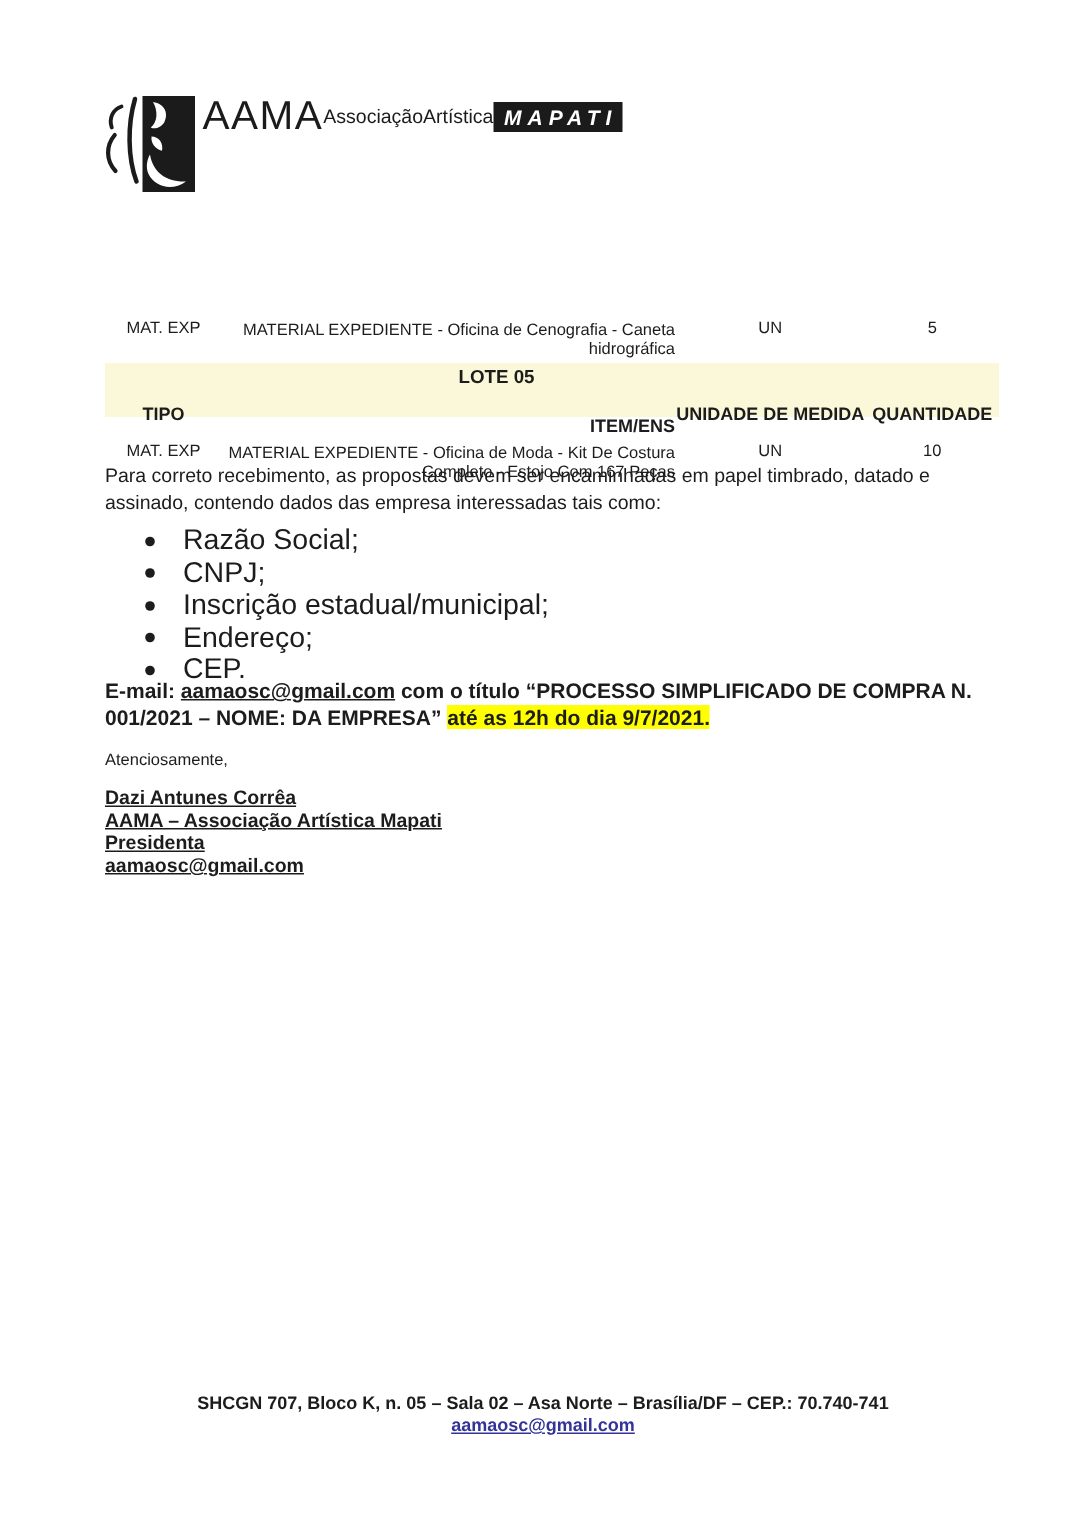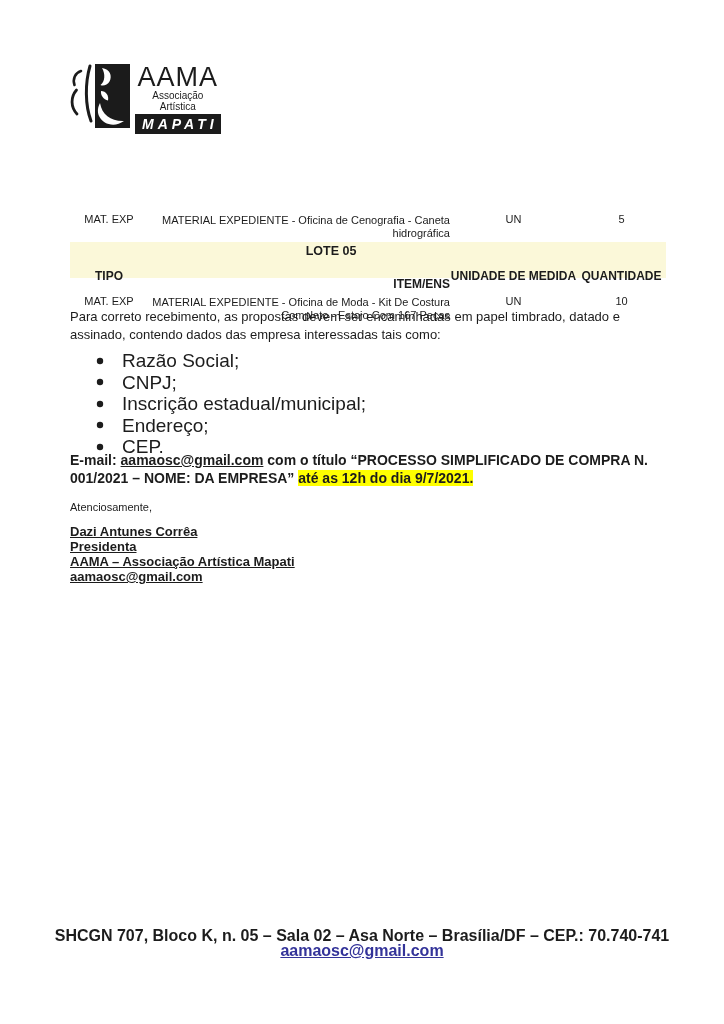--- a/index.html
+++ b/index.html
@@ -17,23 +17,23 @@
     margin: 0 auto;
     background: #ffffff;
     font-family: "Liberation Sans", sans-serif;
     color: var(--ink);
     overflow: hidden;
   }
   .abs { position: absolute; }
 
   
   .logo { left: 68px; top: 64px; display: flex; align-items: flex-start; gap: 5px; }
-  .logo-text { display: flex; flex-direction: column; align-items: center; }
+  .logo-text { display: flex; align-items: center; }
   .logo-brand { font-size: 27px; line-height: 26px; letter-spacing: 1px; color: #1b1b1b; }
-  .logo-sub { font-size: 10px; line-height: 11px; color: #1b1b1b; }
+  .logo-sub { font-size: 13px; line-height: 11px; color: #1b1b1b; }
   .logo-badge {
     margin-top: 2px; background: #1b1b1b; color: #ffffff;
     font-weight: bold; font-size: 14px; line-height: 16px;
     letter-spacing: 4px; padding: 2px 3px 2px 7px; white-space: nowrap; font-style: italic;
   }
 
   
   .doc-table { left: 70px; top: 196px; width: 596px; font-size: 11px; }
   .t-row { display: grid; grid-template-columns: 78px 302px 127px 89px; }
   .t-body-row { min-height: 32px; align-items: center; padding: 2px 0; }
@@ -60,21 +60,21 @@
     border-radius: 50%; background: var(--ink);
     transform: scale(0.8);
   }
   .email-para { left: 70px; top: 452px; width: 600px; font-weight: bold; font-size: 14px; line-height: 17.5px; }
   .email-link { text-decoration: underline; color: var(--ink); }
   .hl { background: var(--hl); }
   .closing { left: 70px; top: 500px; font-size: 11px; line-height: 15px; }
   .signature { left: 70px; top: 524px; font-weight: bold; font-size: 13px; line-height: 15px; text-decoration: underline; }
 
   
-  .footer { left: 0; top: 928px; width: 724px; text-align: center; font-weight: bold; font-size: 16px; line-height: 15px; }
+  .footer { left: 0; top: 928px; width: 724px; text-align: center; font-weight: bold; font-size: 12px; line-height: 15px; }
   .footer-email { color: var(--link); text-decoration: underline; }
 </style>
 </head>
 <body>
 
 <div class="page">
 
   <div class="abs logo">
     <svg width="62" height="64" viewBox="0 0 62 64" aria-hidden="true">
       <path d="M13 7 C7 9 4.5 15 6.5 21" stroke="#1b1b1b" stroke-width="2.6" fill="none" stroke-linecap="round"></path>
@@ -131,22 +131,22 @@
     <span>E-mail:</span>
     <span class="email-link">aamaosc@gmail.com</span>
     <span>com o título “PROCESSO SIMPLIFICADO DE COMPRA N. 001/2021 – NOME: DA EMPRESA”</span>
     <span class="hl">até as 12h do dia 9/7/2021.</span>
   </div>
 
   <div class="abs closing">Atenciosamente,</div>
 
   <div class="abs signature">
     <div>Dazi Antunes Corrêa</div>
+    <div>AAMA – Associação Artística Mapati</div>
     <div>Presidenta</div>
-    <div>AAMA – Associação Artística Mapati</div>
     <div>aamaosc@gmail.com</div>
   </div>
 
   <div class="abs footer">
     <div>SHCGN 707, Bloco K, n. 05 – Sala 02 – Asa Norte – Brasília/DF – CEP.: 70.740-741</div>
     <div><span class="footer-email">aamaosc@gmail.com</span></div>
   </div>
 
 </div>
 

